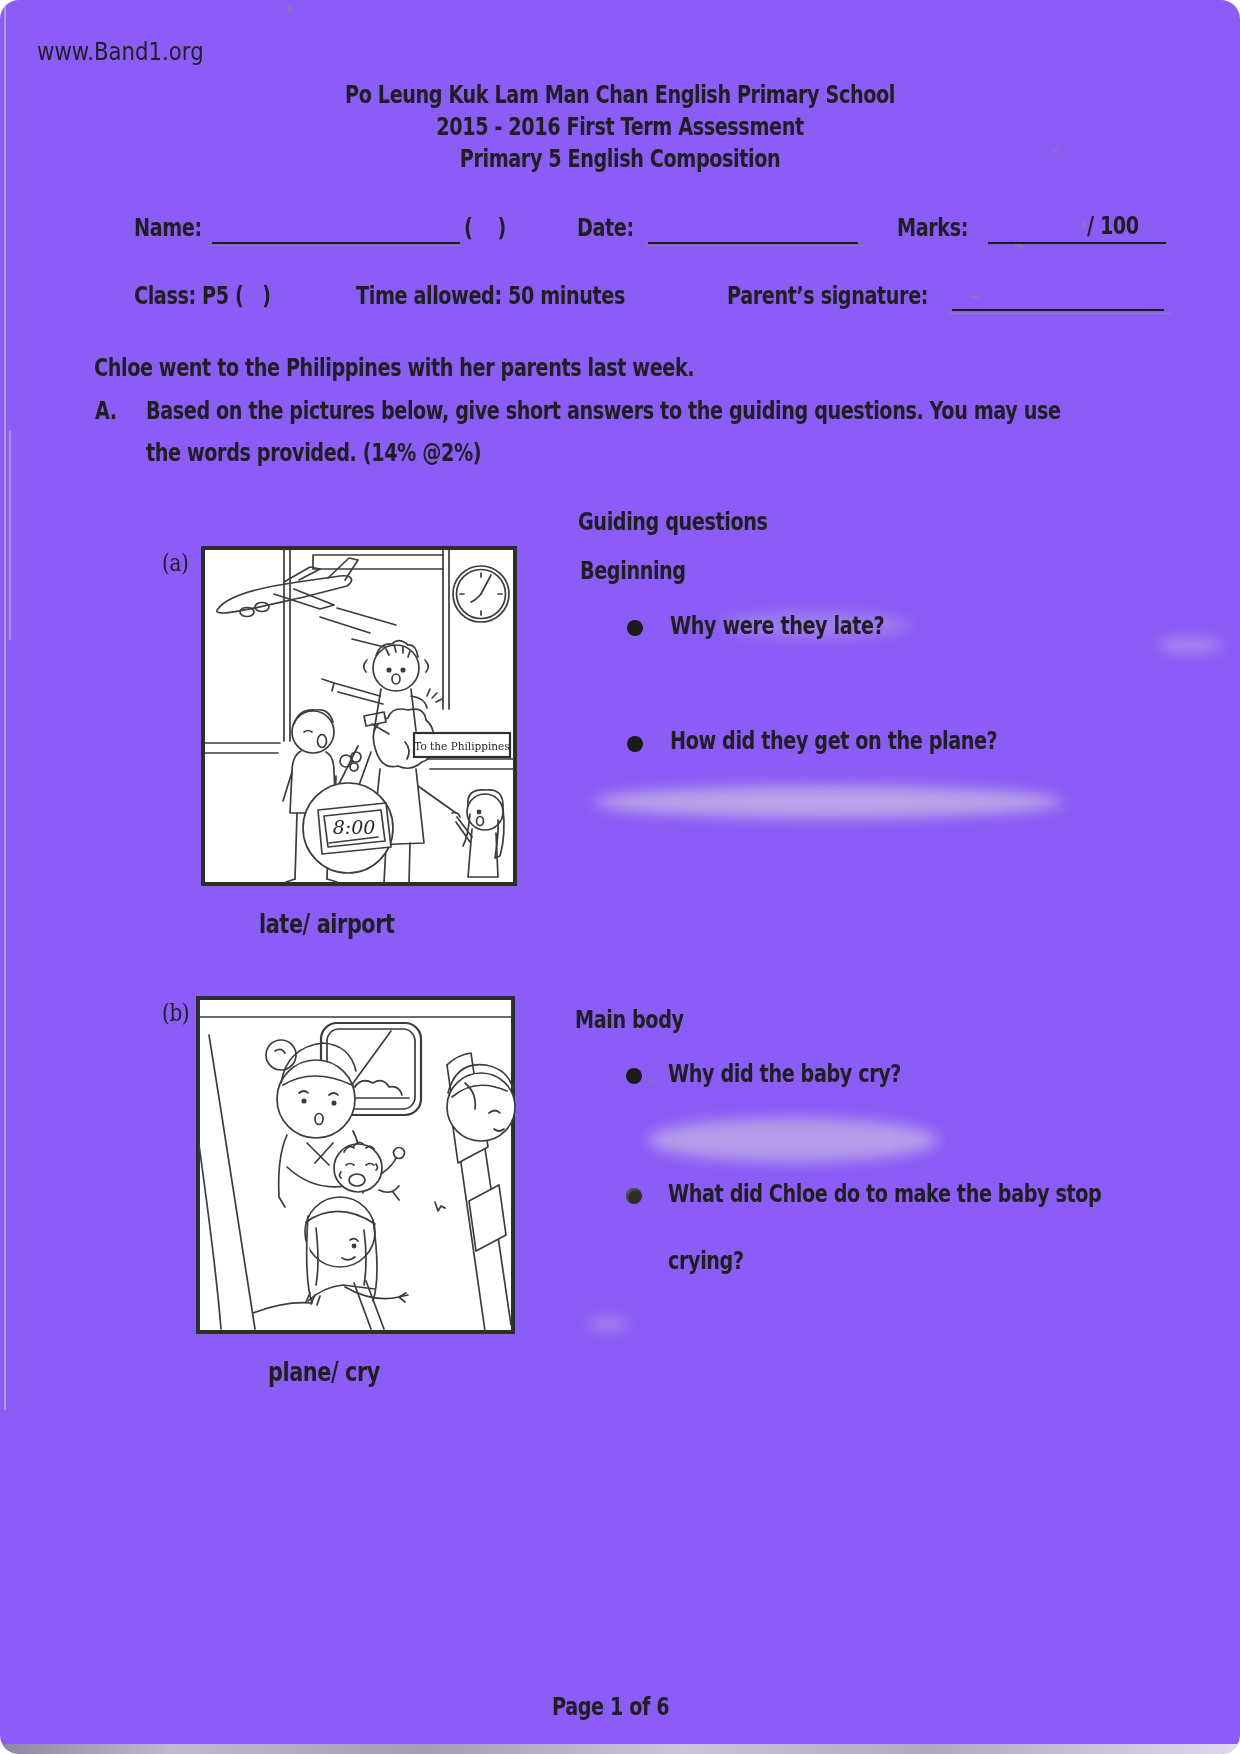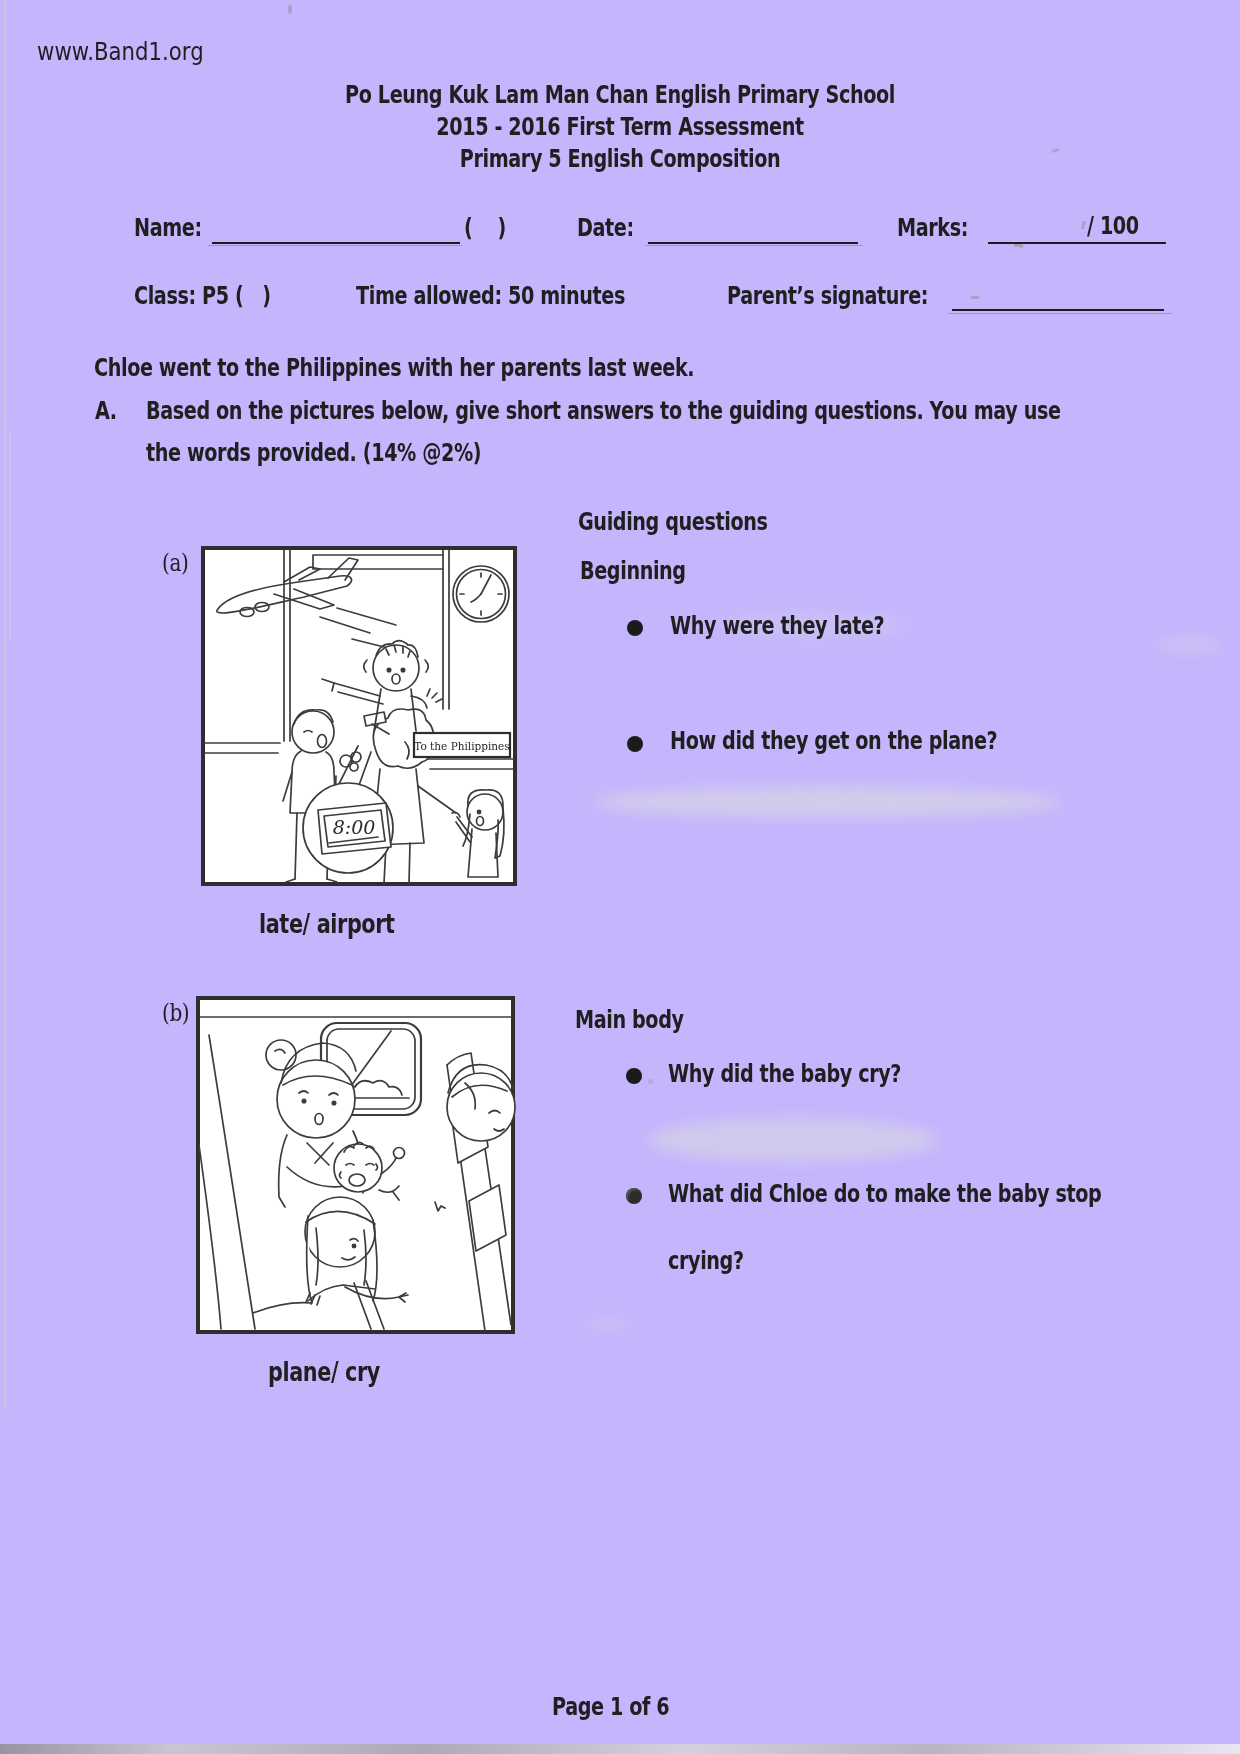--- a/index.html
+++ b/index.html
@@ -1,17 +1,17 @@
 <!DOCTYPE html>
 <html><head>
 <meta charset="utf-8">
 <style>
   html,body{margin:0;padding:0;background:#ffffff;}
-  #page{position:relative;width:1240px;height:1754px;background:#c4b5fd;overflow:hidden;
-        font-family:"DejaVu Sans","Liberation Sans",sans-serif;color:#1f1f1f;}
+  #page{position:relative;width:1240px;height:1754px;background:#8b5cf6;overflow:hidden;
+        font-family:"DejaVu Sans","Liberation Sans",sans-serif;color:#1f1f1f;border-radius:19px;}
   .t{position:absolute;white-space:nowrap;font-size:24px;font-weight:700;letter-spacing:-0.5px;
      line-height:1.25;transform:scaleX(.8);transform-origin:0 50%;color:#1f1f1f;}
   .center{left:0;right:0;text-align:center;transform:scaleX(.8);transform-origin:50% 50%;}
   .serif{font-family:"DejaVu Serif","Liberation Serif",serif;font-weight:400;}
   .wm{font-weight:400;letter-spacing:0;transform:scaleX(.85);}
   .cap{font-size:26px;}
   .blank{position:absolute;border-bottom:2.5px solid #1c1c1c;}
   .blank2{position:absolute;border-bottom:1px solid #8f8f8f;opacity:.7;}
   .bullet{position:absolute;width:16px;height:16px;border-radius:50%;background:#1b1b1b;}
   .bullet.soft{background:#2c2c2c;box-shadow:inset 2px 2px 2px #555;}

